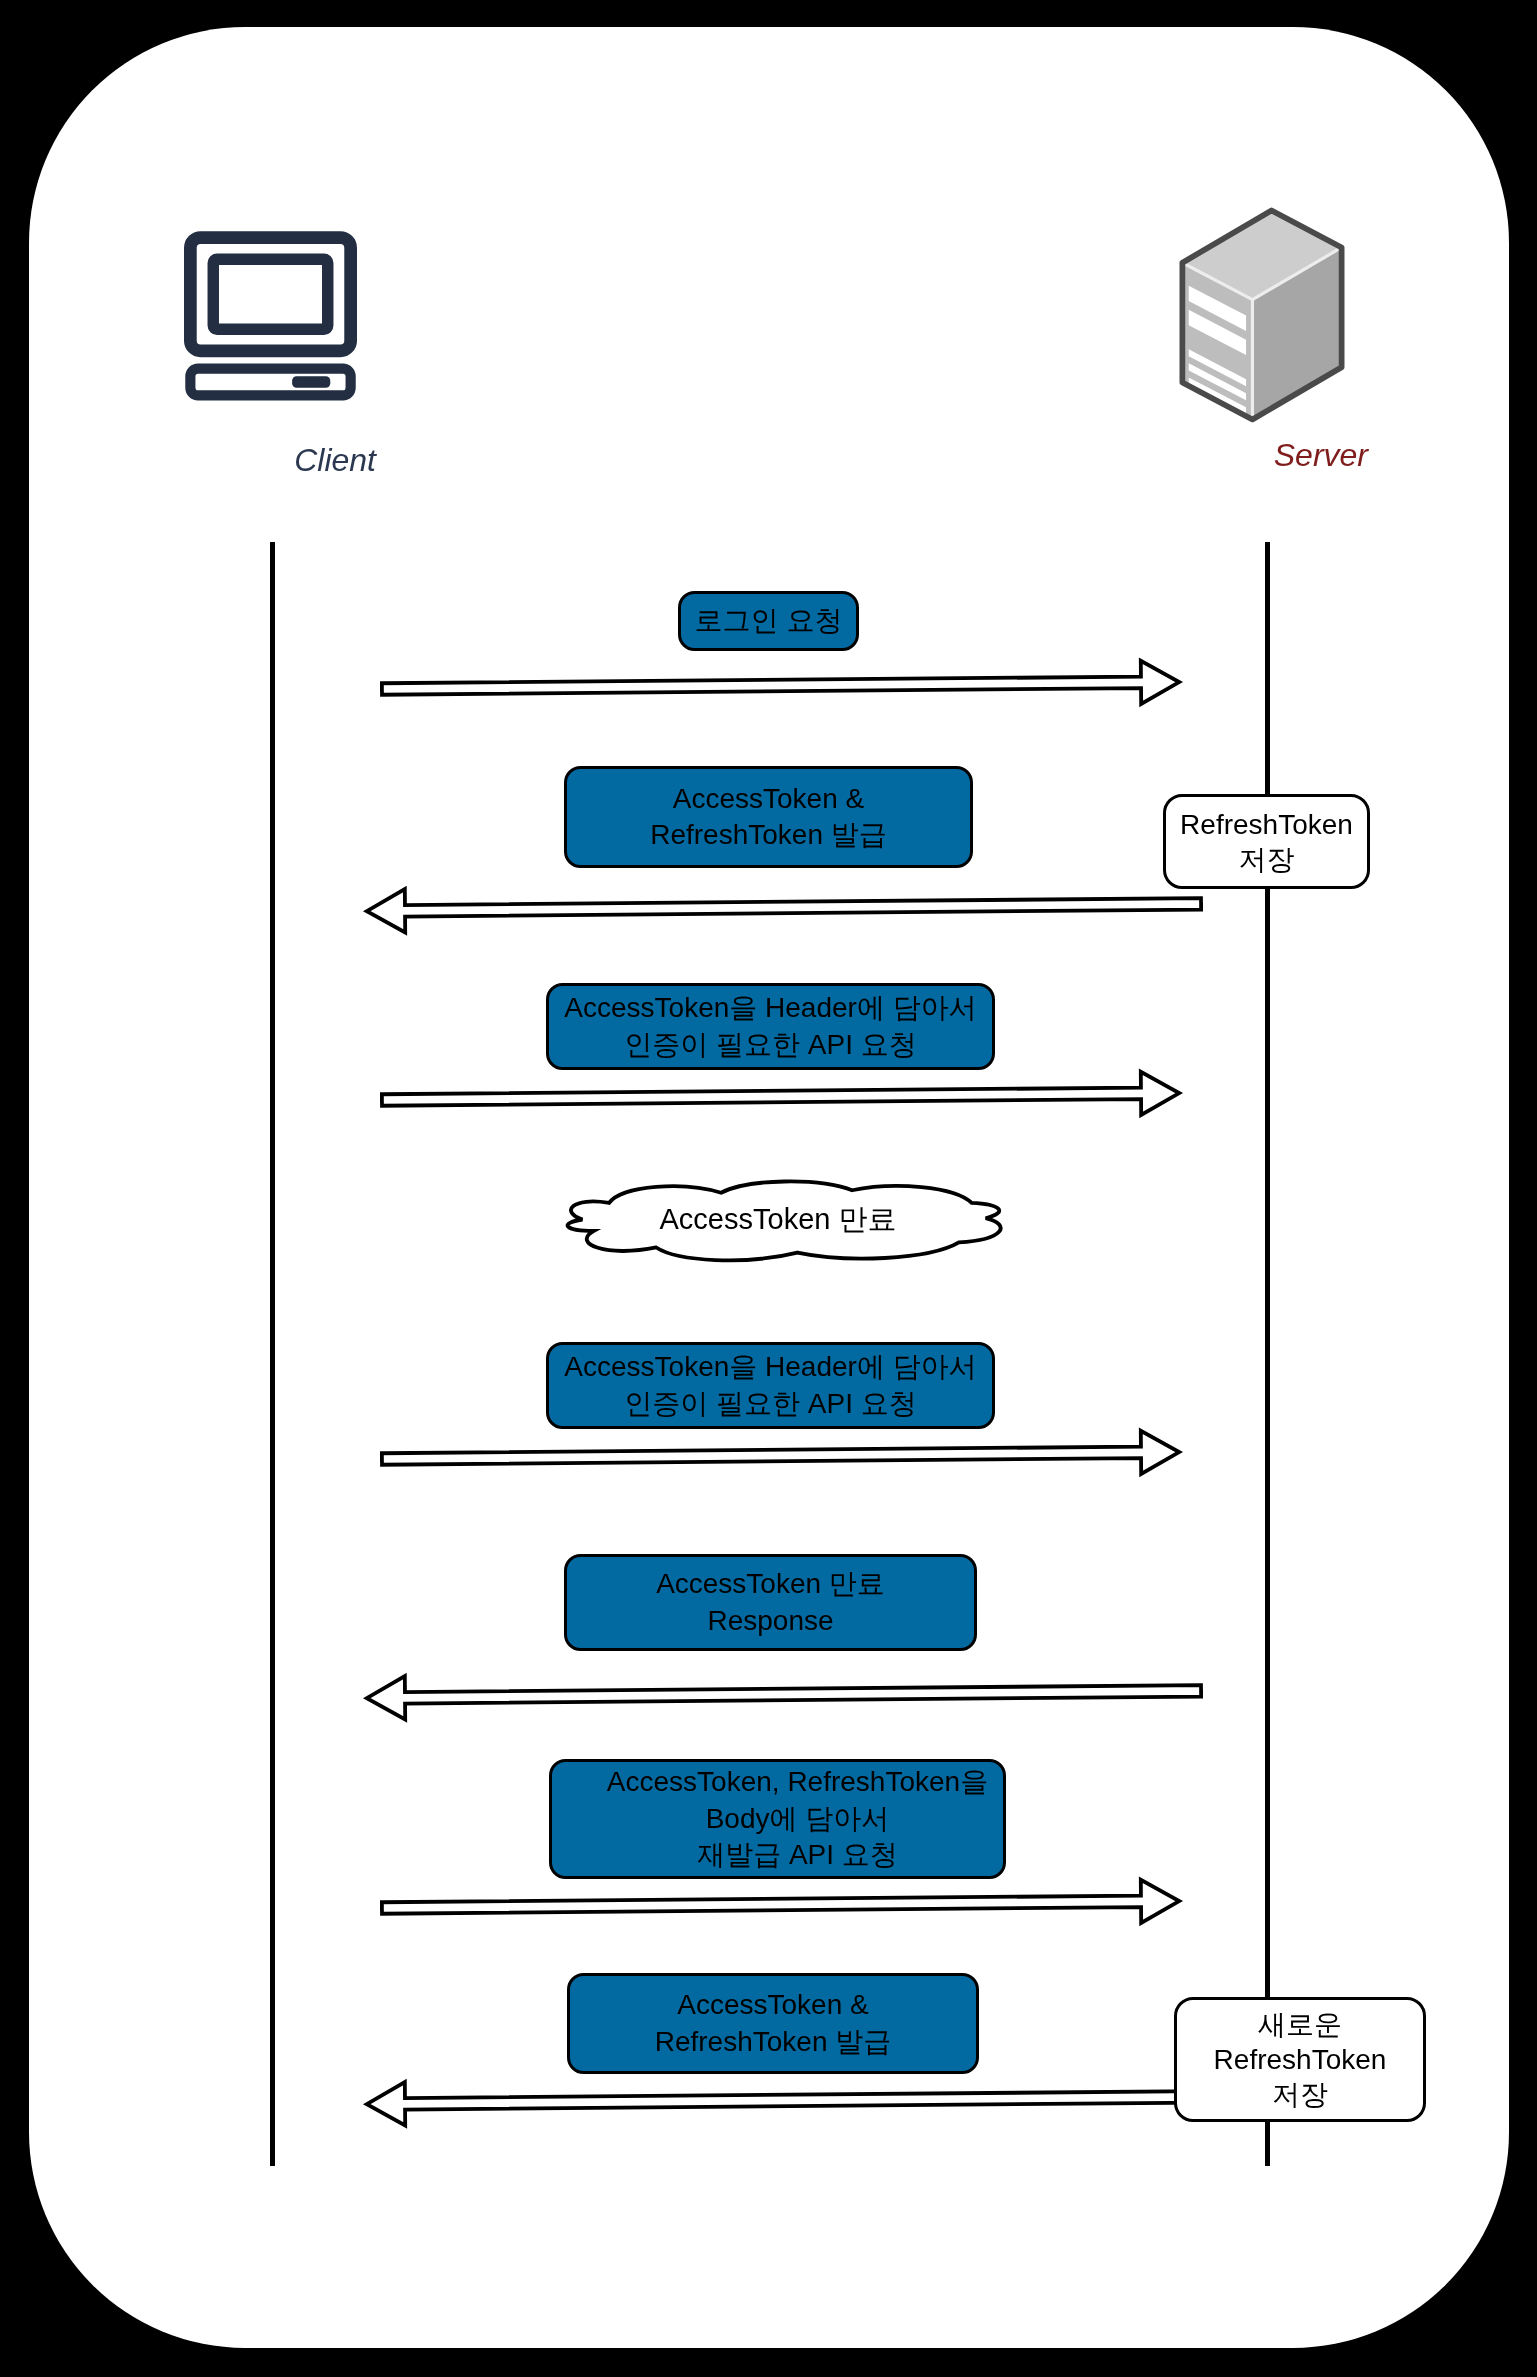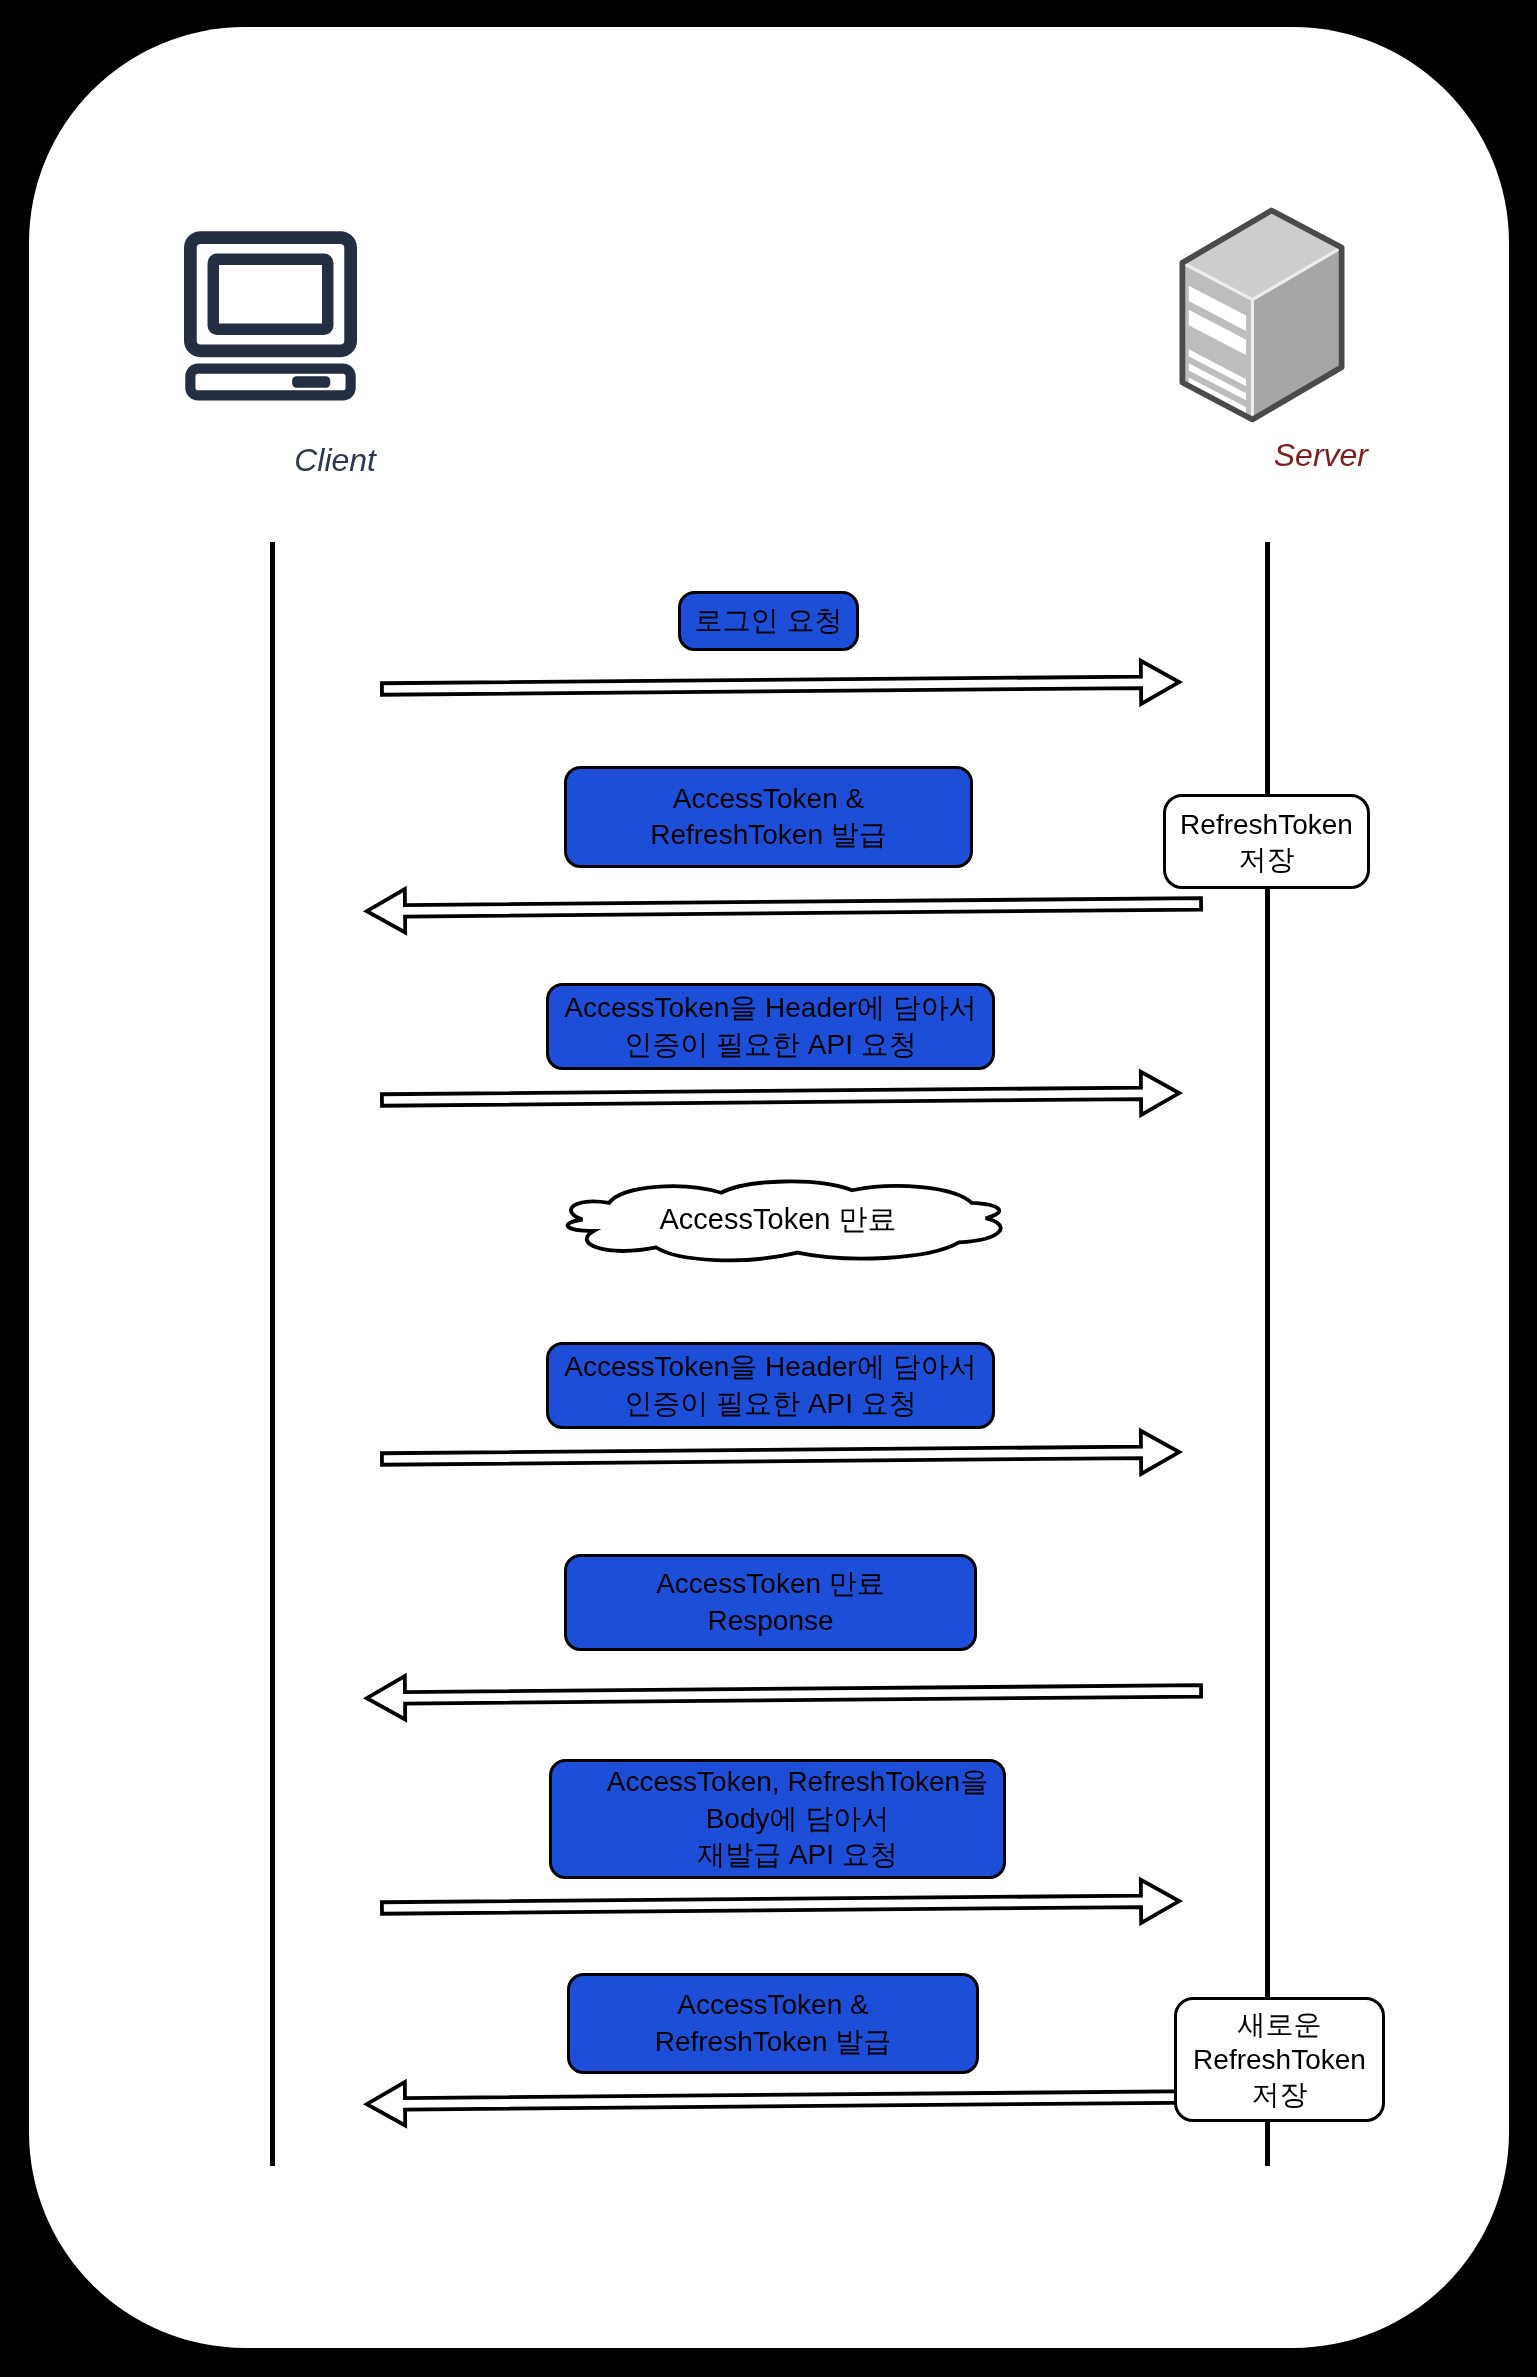--- a/index.html
+++ b/index.html
@@ -3,21 +3,21 @@
 <meta charset="utf-8">
 <style>
   html,body{margin:0;padding:0;background:#000;}
   #page{position:relative;width:1537px;height:2377px;background:#000;overflow:hidden;
         font-family:"Liberation Sans","DejaVu Sans",sans-serif;}
   #canvas{position:absolute;left:29px;top:27px;width:1480px;height:2321px;
           background:#ffffff;border-radius:216px;}
   .abs{position:absolute;}
   .actor-label{position:absolute;text-align:right;font-weight:500;font-style:italic;}
   .lifeline{position:absolute;width:5.1px;background:#000;}
-  .msg-box{position:absolute;background:#1d4ed8;border:3.8px solid #000;border-radius:16.5px;
+  .msg-box{position:absolute;background:#0369a1;border:3.8px solid #000;border-radius:16.5px;
            display:flex;align-items:center;justify-content:center;text-align:center;
            font-size:28px;line-height:1.3;color:#000;white-space:pre-line;box-sizing:border-box;}
   .note-box{position:absolute;background:#fff;border:3.8px solid #000;border-radius:19px;
             display:flex;align-items:center;justify-content:center;text-align:center;
             font-size:28px;line-height:1.25;color:#000;white-space:pre-line;box-sizing:border-box;z-index:3;margin-top:40px;}
   .arrow{position:absolute;z-index:2;transform:rotate(-0.5deg);}
   .cloud-wrap{position:absolute;z-index:2;}
   .cloud-label{position:absolute;left:0;top:0;width:100%;height:100%;
                display:flex;align-items:center;justify-content:center;
                font-size:29px;color:#000;}
@@ -118,21 +118,21 @@
 
     <div class="msg-box" style="left:520px;top:1732px;width:457px;height:120px;padding-left:40px;">AccessToken, RefreshToken을
 Body에 담아서
 재발급 API 요청</div>
     <div class="arrow" style="left:351px;top:1852px;">
       <svg width="803" height="51" viewBox="0 0 1262 80">
         <path d="M3 31 L1196 31 L1196 6 L1256 40 L1196 74 L1196 49 L3 49 Z" fill="#ffffff" stroke="#000000" stroke-width="6"></path>
       </svg>
     </div>
 
-    <div class="note-box" style="left:1145px;top:1930px;width:211px;height:125px;">새로운
+    <div class="note-box" style="left:1145px;top:1930px;width:252px;height:125px;">새로운
 RefreshToken
 저장</div>
     <div class="msg-box" style="left:538px;top:1946px;width:412px;height:101px;">AccessToken &amp;
 RefreshToken 발급</div>
     <div class="arrow" style="left:334px;top:2048px;">
       <svg width="840" height="51" viewBox="0 0 1320 80">
         <path d="M1317 31 L66 31 L66 6 L6 40 L66 74 L66 49 L1317 49 Z" fill="#ffffff" stroke="#000000" stroke-width="6"></path>
       </svg>
     </div>
 

